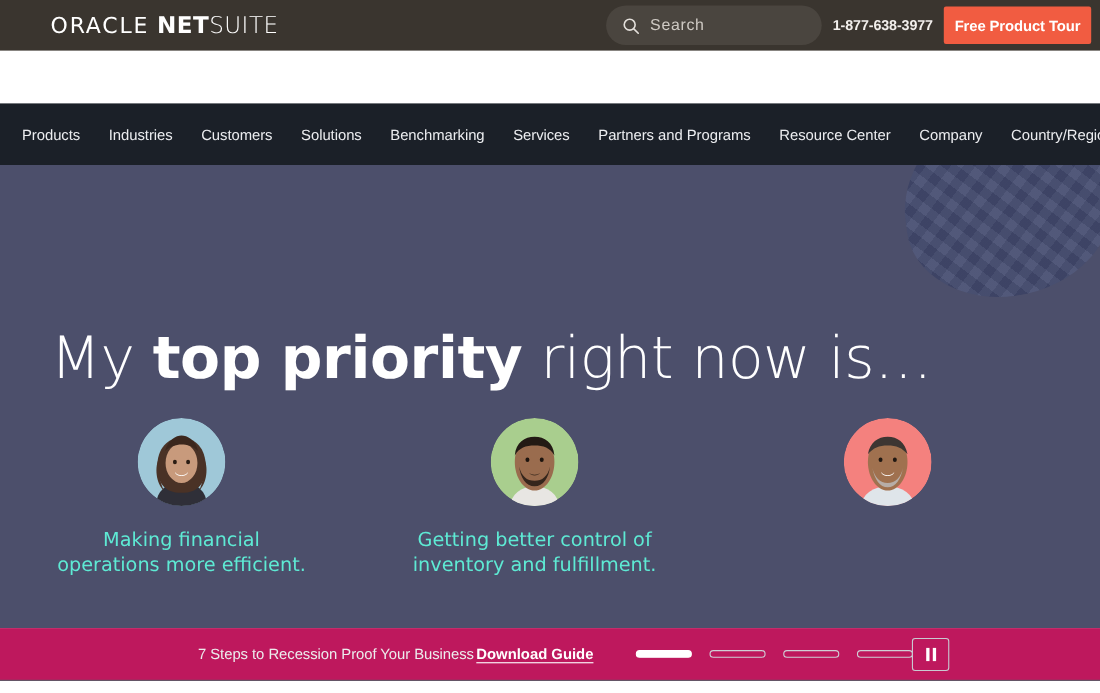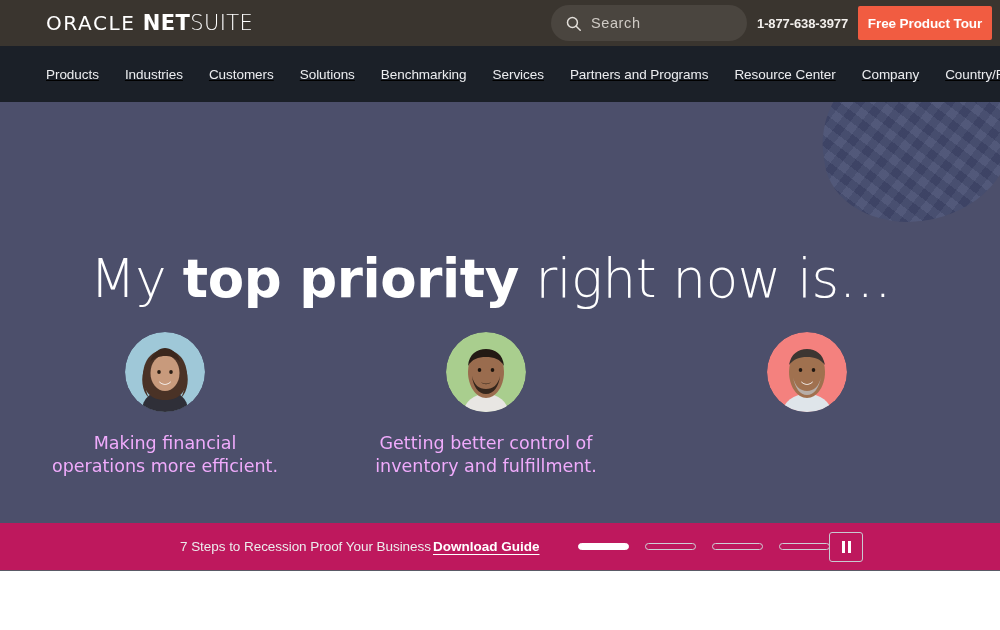--- a/index.html
+++ b/index.html
@@ -2,21 +2,21 @@
 <html><head>
 <meta charset="utf-8">
 <style>
   * { box-sizing: border-box; margin: 0; padding: 0; }
   html, body {
     width: 1000px; height: 630px;
     background: #ffffff;
     font-family: "Liberation Sans", sans-serif;
     overflow: hidden;
   }
-  .page { position: relative; width: 1000px; height: 555px; background:#fff;text-decoration:underline; }
+  .page { position: relative; width: 1000px; height: 555px; background:#fff; }
 
   
   .topbar {
     position: relative;
     height: 46px;
     background: #3a352f;
     display: flex;
     align-items: center;
   }
   .logo {
@@ -66,23 +66,24 @@
     font-family: "Liberation Sans", sans-serif;
     cursor: pointer; border-radius: 2px;
     letter-spacing: -0.1px;
   }
 
   
   .nav {
     height: 56px;
     background: #1b2028;
     display: flex; align-items: center;
-    padding-left: 46px;
+    padding-left: 20px;
     gap: 26px;
     white-space: nowrap;
+    margin-top: 48px;
   }
   .nav-item {
     color: #ecedf0;
     font-size: 13.5px;
     cursor: pointer;
     letter-spacing: -0.05px;
   }
 
   
   .hero {
@@ -116,41 +117,40 @@
   }
 
   .headline {
     position: absolute; left: 46px; top: 146px;
     color: #ffffff;
     font-size: 53px;
     font-weight: 300;
     letter-spacing: -0.4px;
     white-space: nowrap;
     font-family: "DejaVu Sans", sans-serif;
-    margin-left: 44px;
   }
   .headline b { font-weight: 700; }
 
   .cards {
     position: absolute;
     left: 46px; top: 230px;
     display: flex;
     gap: 83px;
   }
   .card { width: 238px; text-align: center; }
 
   .avatar {
     width: 80px; height: 80px; border-radius: 50%;
     margin: 0 auto 20px auto;
     overflow: hidden; position: relative;
   }
   .avatar svg { display:block; width:100%; height:100%; }
 
   .card-text {
-    color: #f0abfc;
+    color: #5eead4;
     font-size: 17.5px;
     line-height: 23px;
     font-weight: 400;
     font-family: "DejaVu Sans", sans-serif;
     min-height: 69px;
   }
 
   
   .promo {
     position: relative;

